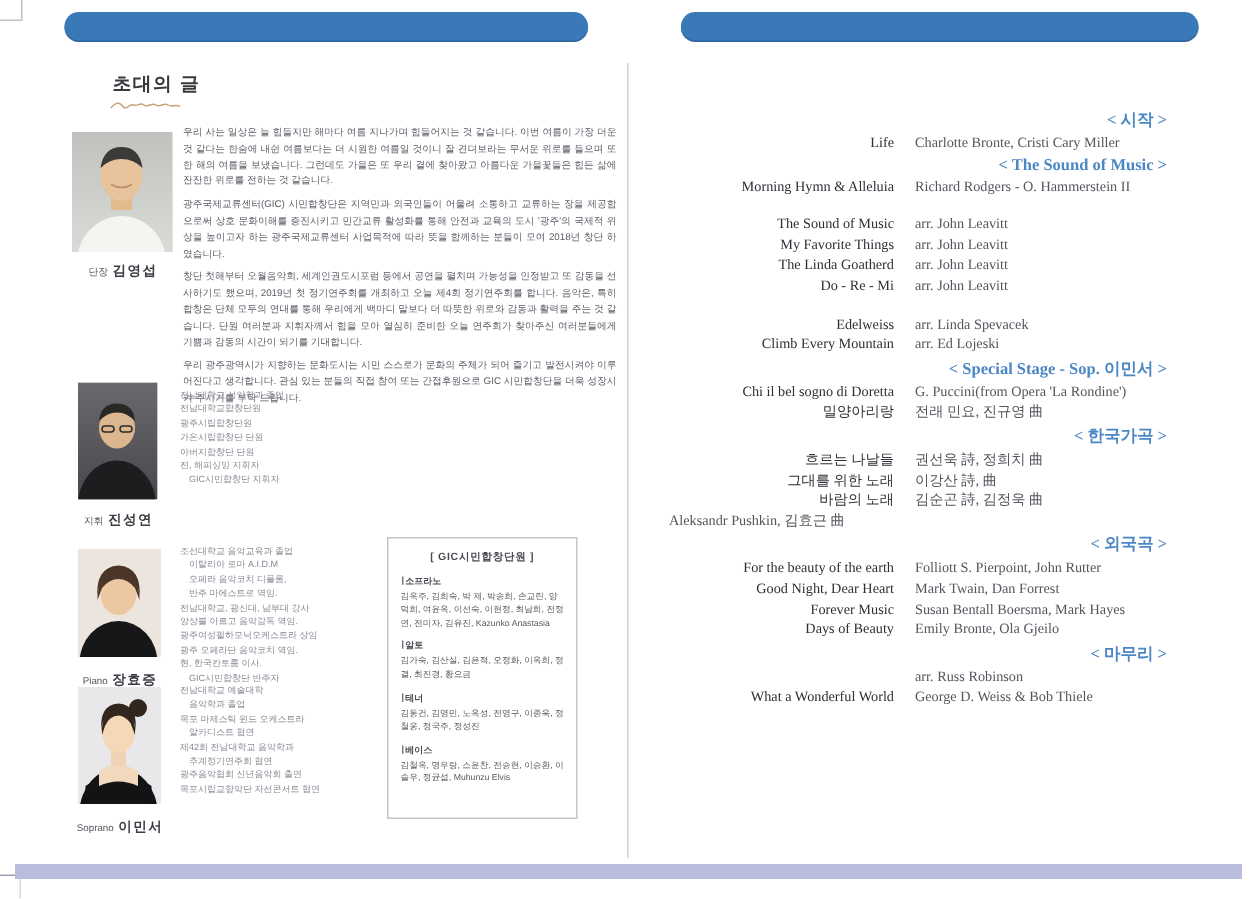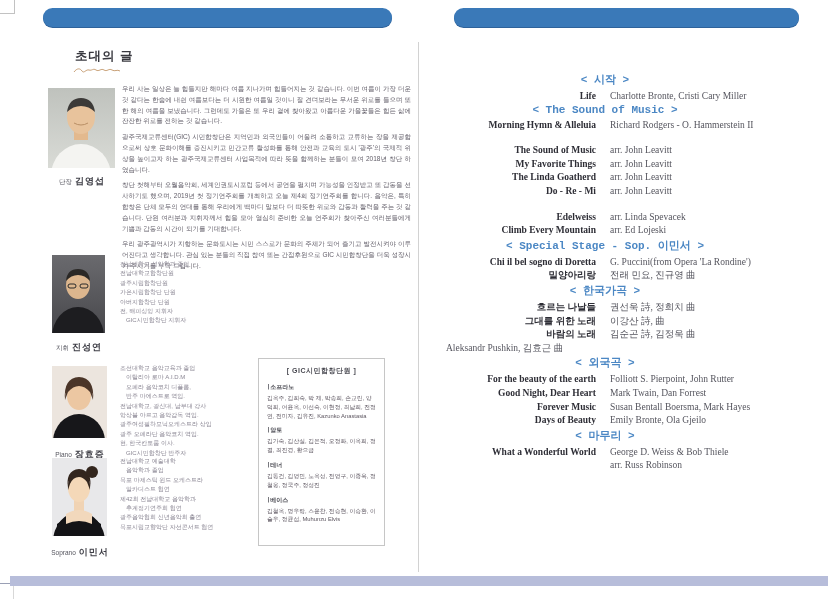--- a/index.html
+++ b/index.html
@@ -51,24 +51,24 @@
   .members-title { font-size:7px; font-weight:bold; color:#4a4a52; text-align:center; margin-bottom:7px; letter-spacing:0.5px; }
   .members-sec { margin-bottom:6px; }
   .members-part { font-size:6px; font-weight:bold; color:#4a4a52; margin-bottom:2px; }
   .members-part::before { content:"∣ "; color:#4a4a52; }
   .members-names { font-size:5.8px; line-height:8.8px; color:#5d5660; }
 
   
   .program { position:absolute; left:432px; top:72px; width:346px; font-family:"Liberation Serif", serif; }
   .prog-section { }
   .prog-section:first-child { margin-top:0; }
-  .prog-header { font-family:Liberation Mono, monospace; font-size:11px; font-weight:bold; color:#4b87c4; text-align:center; margin-bottom:3px; }
+  .prog-header { font-family:Liberation Serif, serif; font-size:11px; font-weight:bold; color:#4b87c4; text-align:right; margin-bottom:3px; }
   .prog-row { display:flex; line-height:13.6px; }
   .prog-row.gap { margin-top:12px; }
-  .prog-title { width:164px; text-align:right; font-size:9.5px; font-weight:bold; color:#2e2e36; }
+  .prog-title { width:164px; text-align:right; font-size:9.5px; font-weight:normal; color:#2e2e36; }
   .prog-comp { margin-left:14px; font-size:9.5px; color:#55555e; flex:1; text-align:left; }
 </style>
 </head>
 <body>
 
 <div class="sheet">
 
   <div class="topbar left"></div>
   <div class="topbar right"></div>
   <div class="page-divider"></div>
@@ -305,23 +305,23 @@
       </div>
       <div class="prog-row">
         <div class="prog-title">Days of Beauty</div>
         <div class="prog-comp">Emily Bronte, Ola Gjeilo</div>
       </div>
     </div>
 
     <div class="prog-section">
       <div class="prog-header">&lt; 마무리 &gt;</div>
       <div class="prog-row">
+        <div class="prog-title"></div>
+        <div class="prog-comp">arr. Russ Robinson</div>
+      </div>
+      <div class="prog-row">
         <div class="prog-title">What a Wonderful World</div>
         <div class="prog-comp">George D. Weiss &amp; Bob Thiele</div>
       </div>
-      <div class="prog-row">
-        <div class="prog-title"></div>
-        <div class="prog-comp">arr. Russ Robinson</div>
-      </div>
     </div>
 
   </div>
 </div>
 
 </body></html>

